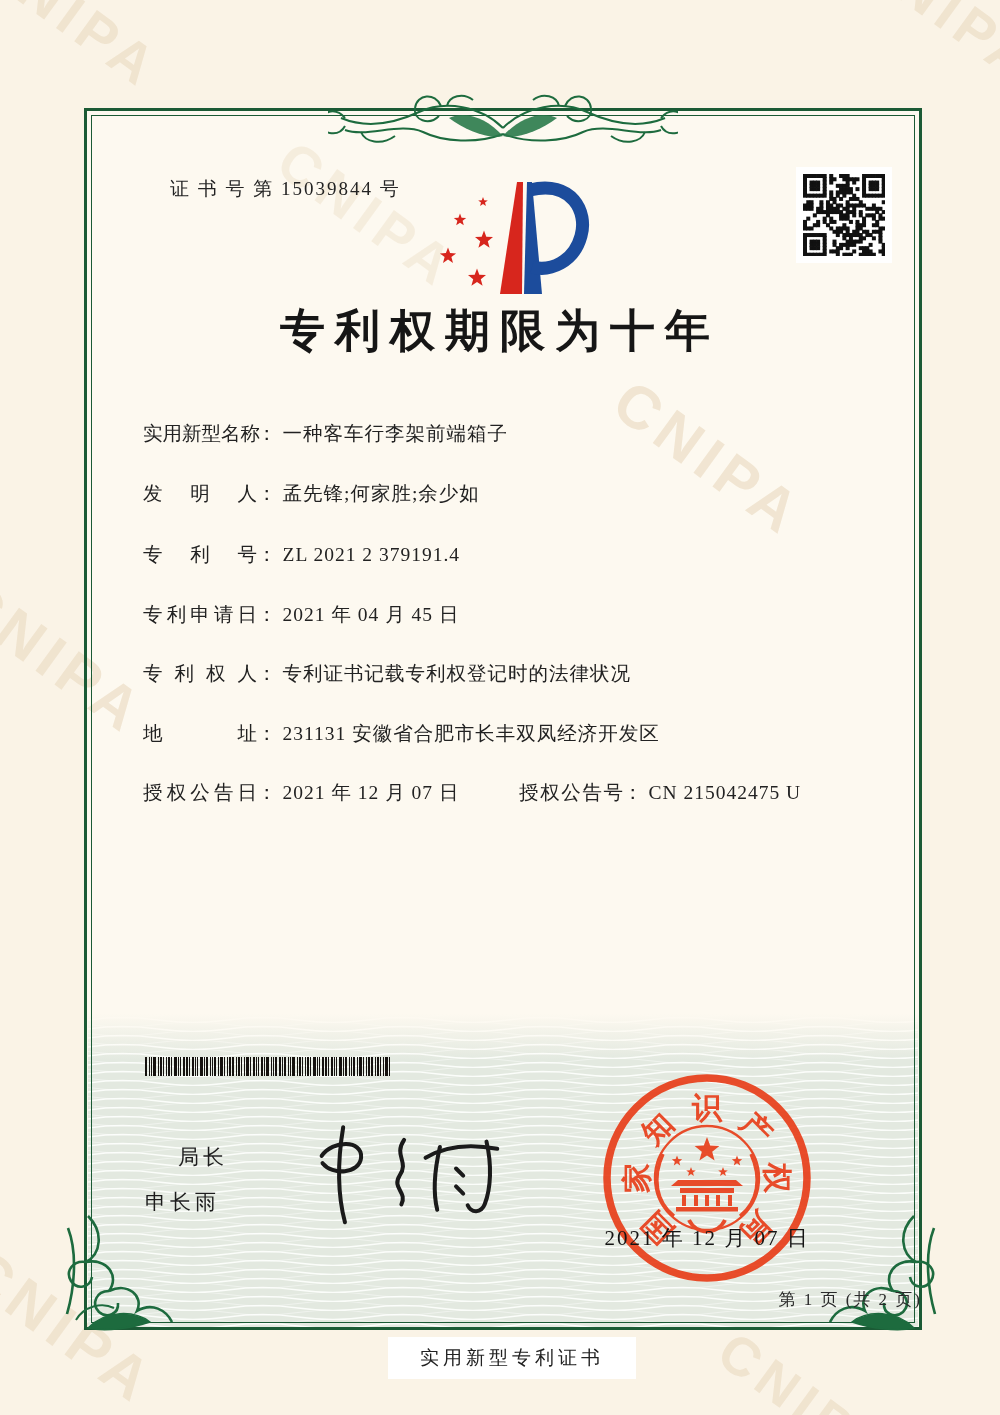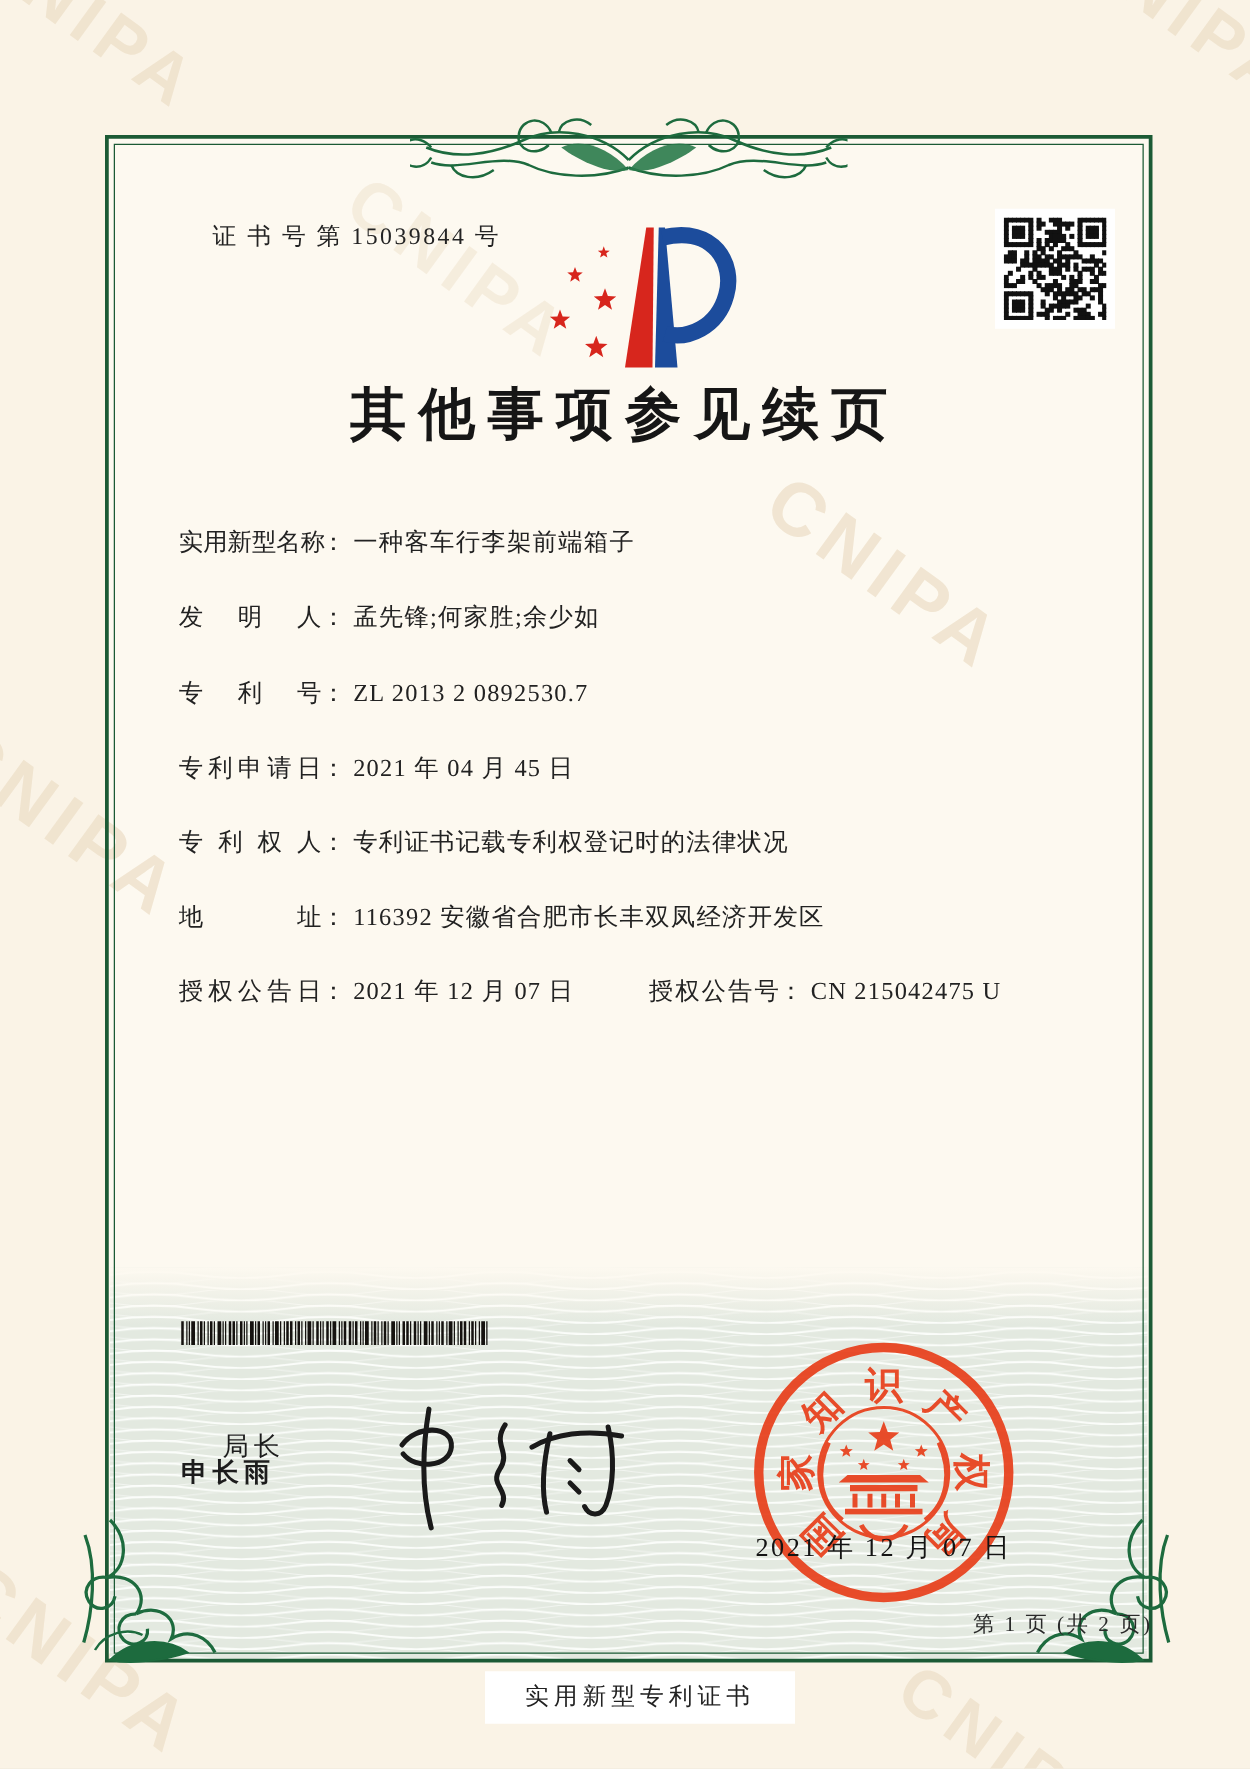--- a/index.html
+++ b/index.html
@@ -440,21 +440,21 @@
         <rect x="0.00" y="78.72" width="4" height="4" fill="#111"></rect>
         <rect x="3.28" y="78.72" width="4" height="4" fill="#111"></rect>
         <rect x="6.56" y="78.72" width="4" height="4" fill="#111"></rect>
         <rect x="9.84" y="78.72" width="4" height="4" fill="#111"></rect>
         <rect x="13.12" y="78.72" width="4" height="4" fill="#111"></rect>
         <rect x="16.40" y="78.72" width="4" height="4" fill="#111"></rect>
         <rect x="19.68" y="78.72" width="4" height="4" fill="#111"></rect>
       </svg>
   </div>
 
-  <div class="title">其他事项参见续页</div>
+  <div class="title">专利权期限为十年</div>
 
   <div class="frow" style="top:420px;">
     <span class="jlabel">
         <span>实</span>
         <span>用</span>
         <span>新</span>
         <span>型</span>
         <span>名</span>
         <span>称</span>
       </span><span class="colon">：</span><span class="fval">一种客车行李架前端箱子</span>
@@ -464,21 +464,21 @@
         <span>发</span>
         <span>明</span>
         <span>人</span>
       </span><span class="colon">：</span><span class="fval">孟先锋;何家胜;余少如</span>
   </div>
   <div class="frow" style="top:541px;">
     <span class="jlabel">
         <span>专</span>
         <span>利</span>
         <span>号</span>
-      </span><span class="colon">：</span><span class="fval">ZL 2013 2 0892530.7</span>
+      </span><span class="colon">：</span><span class="fval">ZL 2021 2 379191.4</span>
   </div>
   <div class="frow" style="top:601px;">
     <span class="jlabel">
         <span>专</span>
         <span>利</span>
         <span>申</span>
         <span>请</span>
         <span>日</span>
       </span><span class="colon">：</span><span class="fval">2021 年 04 月 45 日</span>
   </div>
@@ -487,21 +487,21 @@
         <span>专</span>
         <span>利</span>
         <span>权</span>
         <span>人</span>
       </span><span class="colon">：</span><span class="fval">专利证书记载专利权登记时的法律状况</span>
   </div>
   <div class="frow" style="top:720px;">
     <span class="jlabel">
         <span>地</span>
         <span>址</span>
-      </span><span class="colon">：</span><span class="fval">116392 安徽省合肥市长丰双凤经济开发区</span>
+      </span><span class="colon">：</span><span class="fval">231131 安徽省合肥市长丰双凤经济开发区</span>
   </div>
   <div class="frow" style="top:779px;">
     <span class="jlabel">
         <span>授</span>
         <span>权</span>
         <span>公</span>
         <span>告</span>
         <span>日</span>
       </span><span class="colon">：</span><span class="fval">2021 年 12 月 07 日</span>
     <span class="pair2">
@@ -598,21 +598,21 @@
       <i style="left:228px;width:2px"></i>
       <i style="left:232px;width:1px"></i>
       <i style="left:234px;width:2px"></i>
       <i style="left:237px;width:1px"></i>
       <i style="left:240px;width:1px"></i>
       <i style="left:242px;width:3px"></i>
       <i style="left:246px;width:1px"></i>
     </div>
 
   <div class="signer" style="top:1143px;margin-left:33px;">局长</div>
-  <div class="signer" style="top:1164px;font-weight:bold;">申长雨</div>
+  <div class="signer" style="top:1188px;">申长雨</div>
 
   <svg class="sig" width="215" height="118" viewBox="0 0 240 126">
     <g stroke="#1a1a1a" stroke-width="4.5" fill="none" stroke-linecap="round">
       <path d="M56,12 C50,48 49,84 58,118"></path>
       <path d="M32,44 C44,26 78,26 76,46 C74,64 44,66 33,52"></path>
       <path d="M124,26 C112,44 130,50 119,66 C110,80 128,84 121,98"></path>
       <path d="M148,46 C168,34 196,30 228,36"></path>
       <path d="M164,34 C158,60 156,84 161,104"></path>
       <path d="M216,28 C222,54 221,80 214,98 C210,108 199,108 195,99"></path>
       <path d="M182,58 L190,66"></path>

